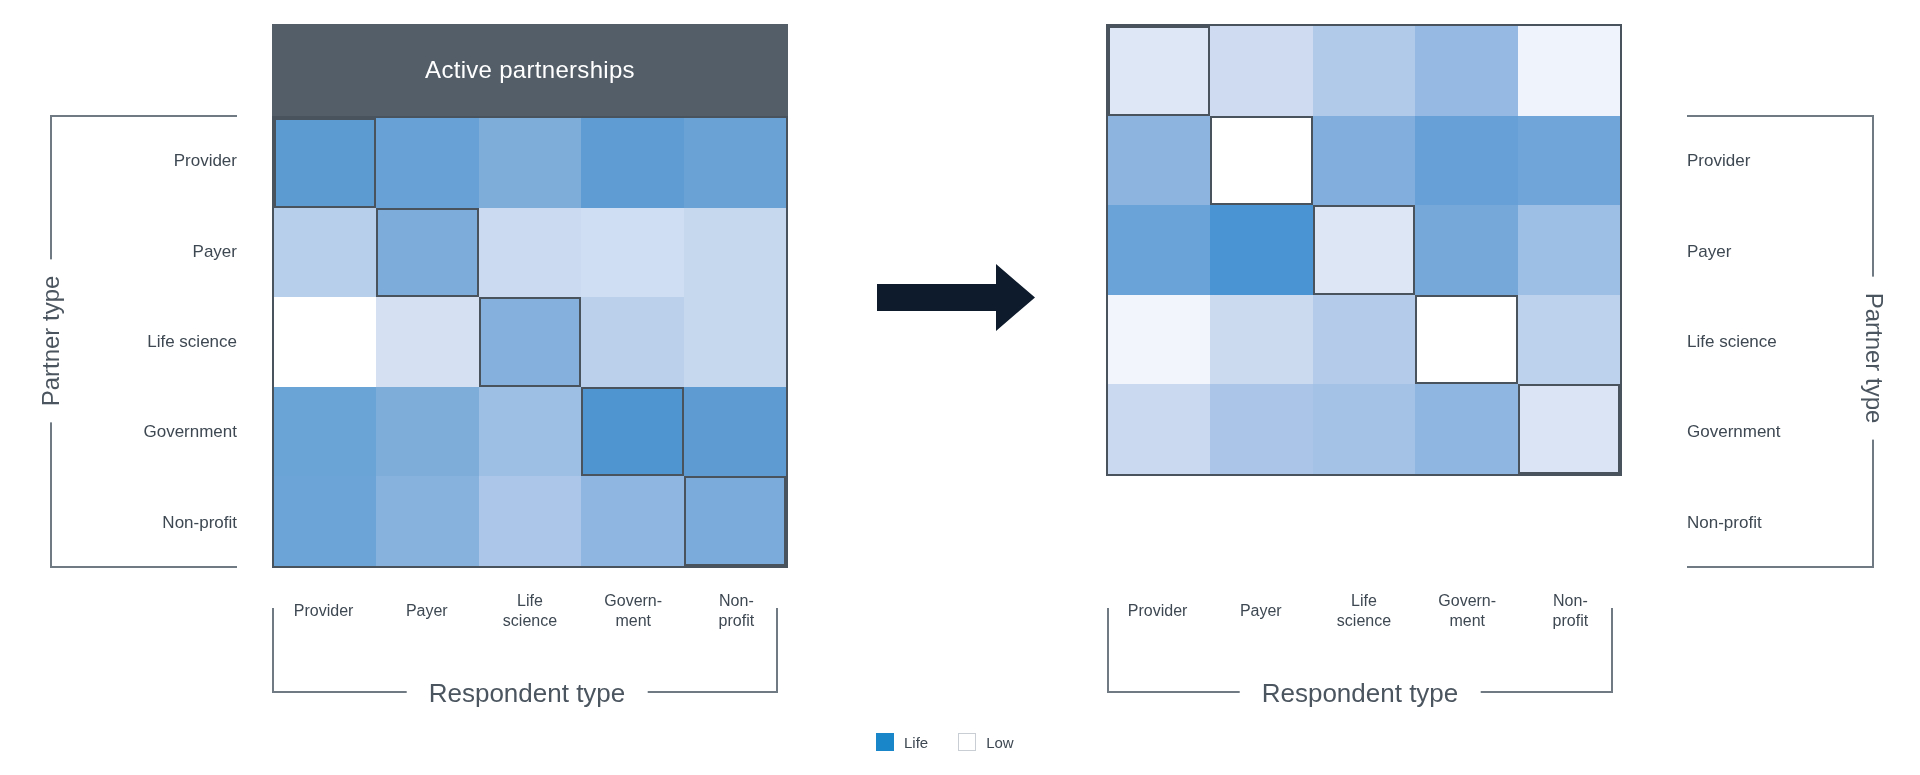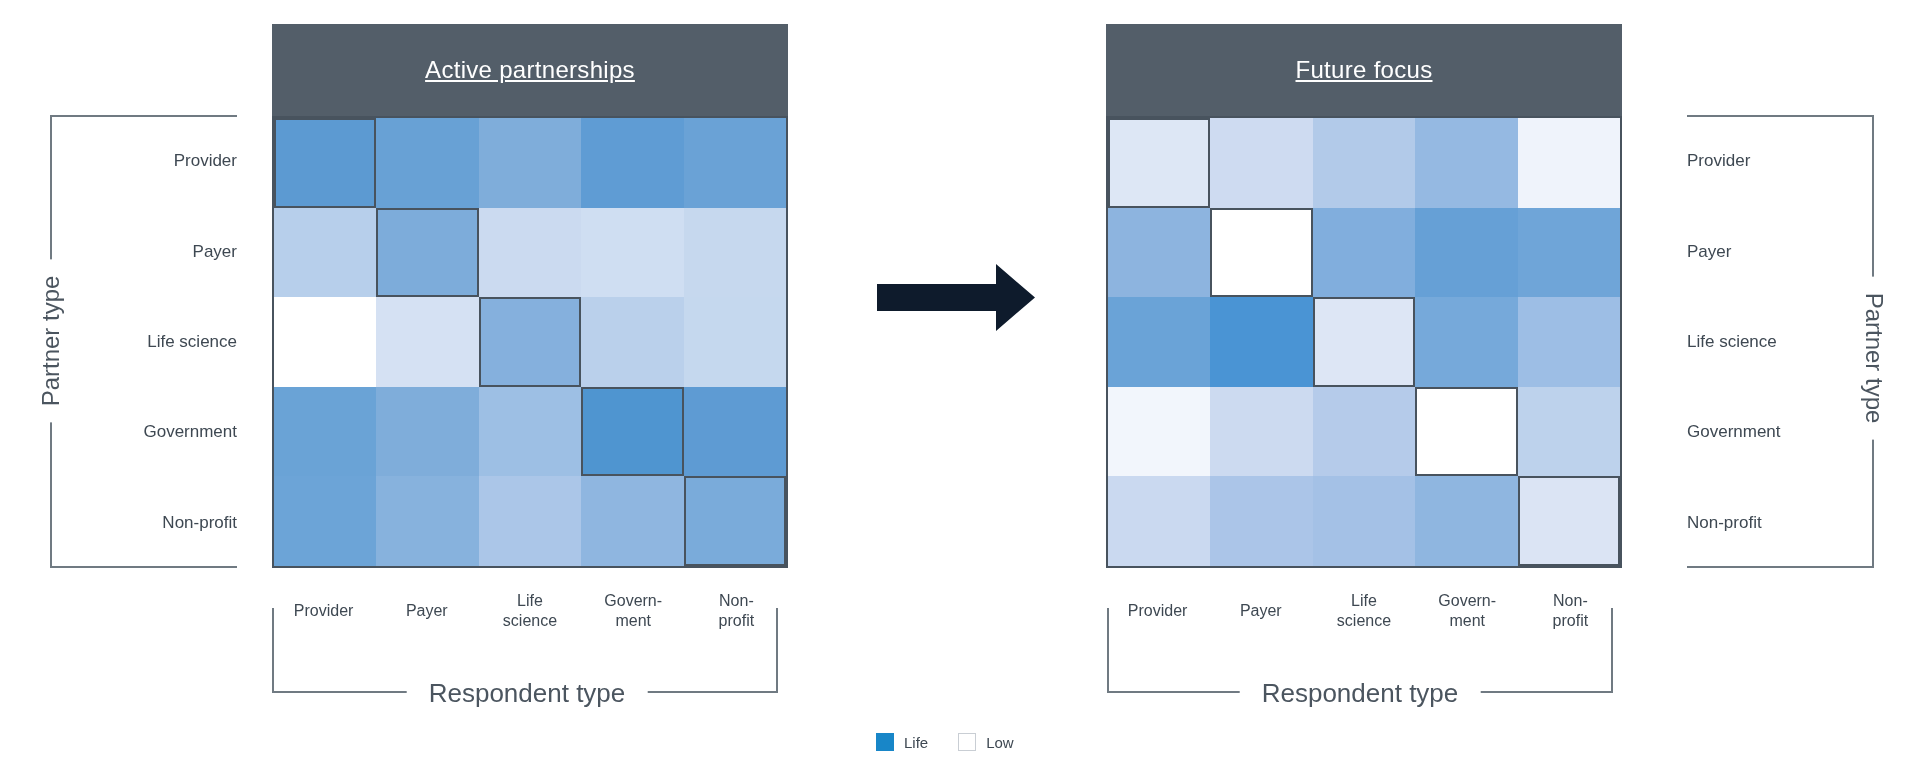--- a/index.html
+++ b/index.html
@@ -15,21 +15,21 @@
     position:relative;width:1920px;height:775px;background:#fff;
     font-family:"Liberation Sans",sans-serif;overflow:hidden;
   }
   
   .heatmap{position:absolute;width:516px;top:24px;}
   .hm-left{left:272px;}
   .hm-right{left:1106px;}
   .hm-header{
     height:92px;background:var(--header-bg);color:#ffffff;
     display:flex;align-items:center;justify-content:center;
-    font-size:24px;font-weight:500;letter-spacing:.3px;text-decoration:underline;
+    font-size:24px;font-weight:500;letter-spacing:.3px;
   }
   .hm-grid{
     display:grid;grid-template-columns:repeat(5,1fr);grid-template-rows:repeat(5,1fr);
     height:452px;border:2px solid var(--grid-border);box-sizing:border-box;
   }
   .hm-cell{position:relative;}
   .hm-cell.diag{box-shadow:inset 0 0 0 2px var(--grid-border);z-index:1;}
   
   .row-labels{position:absolute;top:116px;height:452px;display:flex;flex-direction:column;}
   .rl-left{left:100px;width:137px;}
@@ -134,21 +134,20 @@
 profit</div>
     </div>
   <div class="bbracket bb-left"></div>
   <div class="axis-label h-label hl-left">Respondent type</div>
 
   <svg class="arrow" viewBox="0 0 158 67" preserveAspectRatio="none">
     <polygon points="0,20 119,20 119,0 158,33.5 119,67 119,47 0,47" fill="#0e1b2c"></polygon>
   </svg>
 
   <div class="heatmap hm-right">
-    <div class="hm-header">Future focus</div>
     <div class="hm-grid">
         <div class="hm-cell diag" style="background: rgb(221, 231, 245);"></div>
         <div class="hm-cell" style="background: rgb(206, 219, 241);"></div>
         <div class="hm-cell" style="background: rgb(178, 202, 233);"></div>
         <div class="hm-cell" style="background: rgb(149, 185, 226);"></div>
         <div class="hm-cell" style="background: rgb(239, 243, 251);"></div>
         <div class="hm-cell" style="background: rgb(141, 180, 223);"></div>
         <div class="hm-cell diag" style="background: rgb(255, 255, 255);"></div>
         <div class="hm-cell" style="background: rgb(129, 174, 221);"></div>
         <div class="hm-cell" style="background: rgb(102, 160, 214);"></div>

